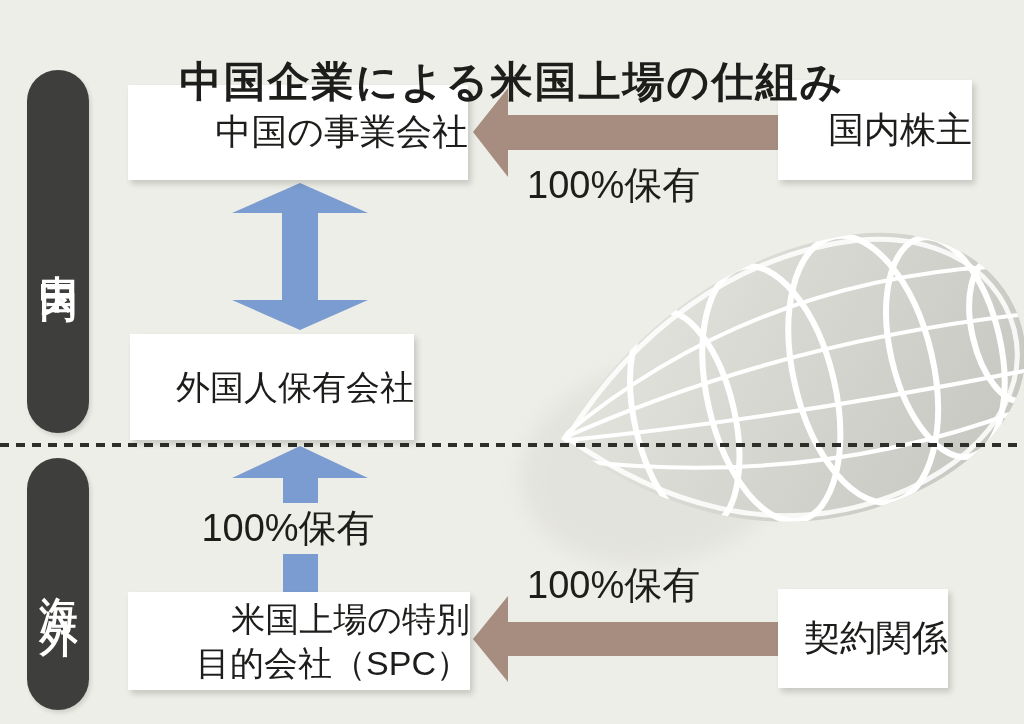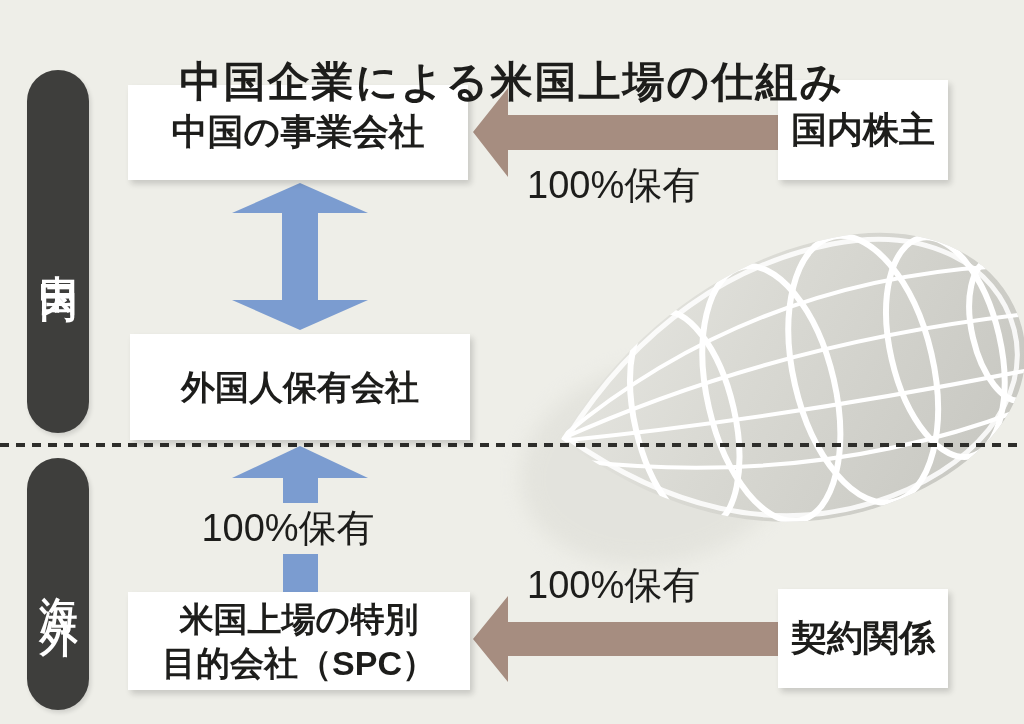--- a/index.html
+++ b/index.html
@@ -50,31 +50,30 @@
     z-index:4;
     box-shadow: 2px 3px 4px rgba(0,0,0,0.12);
   }
   .pill-china    { left:27px; top:70px;  width:62px; height:363px; letter-spacing:0.12em; }
   .pill-overseas { left:27px; top:458px; width:62px; height:252px; letter-spacing:0.62em; text-indent:0.3em; }
   
   .node {
     background: var(--box-bg, #ffffff);
     box-shadow: 3px 4px 6px rgba(0,0,0,0.16);
     display:flex; flex-direction:column;
-    align-items:center; justify-content:center;
+    align-items:flex-end; justify-content:center;
     text-align:center;
     z-index:4;
     white-space:nowrap;
-    font-weight:bold;
   }
   .node .l1, .node .l2 { line-height:1.3; }
   .box-operating  { left:128px; top:85px;  width:340px; height:95px;  font-size:36px; }
-  .box-wfoe       { left:130px; top:334px; width:340px; height:106px; font-size:34px; }
+  .box-wfoe       { left:130px; top:334px; width:284px; height:106px; font-size:34px; }
   .box-spc        { left:128px; top:592px; width:342px; height:98px;  font-size:34px; }
-  .box-domestic   { left:778px; top:80px;  width:170px; height:100px; font-size:36px; }
+  .box-domestic   { left:778px; top:80px;  width:170px; height:100px; font-size:36px;padding-left:24px; }
   .box-overseas   { left:778px; top:589px; width:170px; height:99px;  font-size:36px; }
   
   .edge-label {
     font-weight:normal;
     font-size:38px;
     z-index:5;
     white-space:nowrap;
     text-align:right;
   }
   .lbl-own-top    { left:527px; top:160px; }

